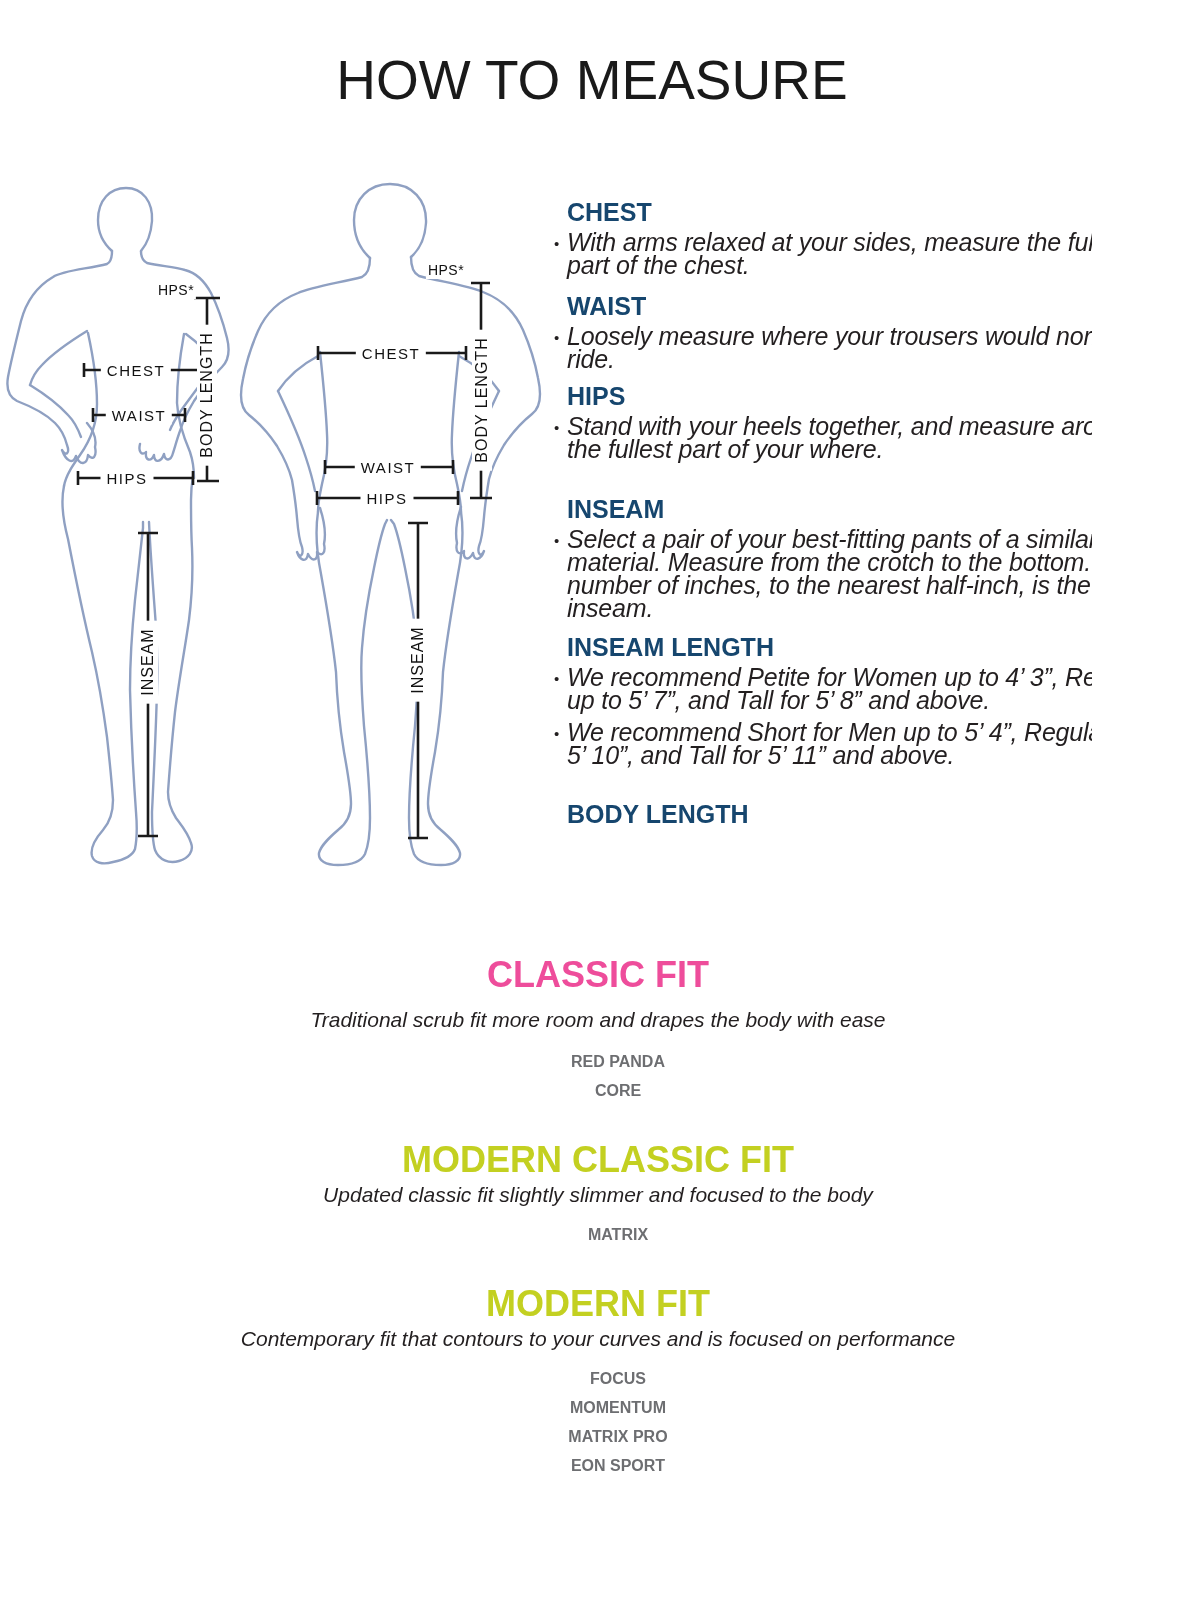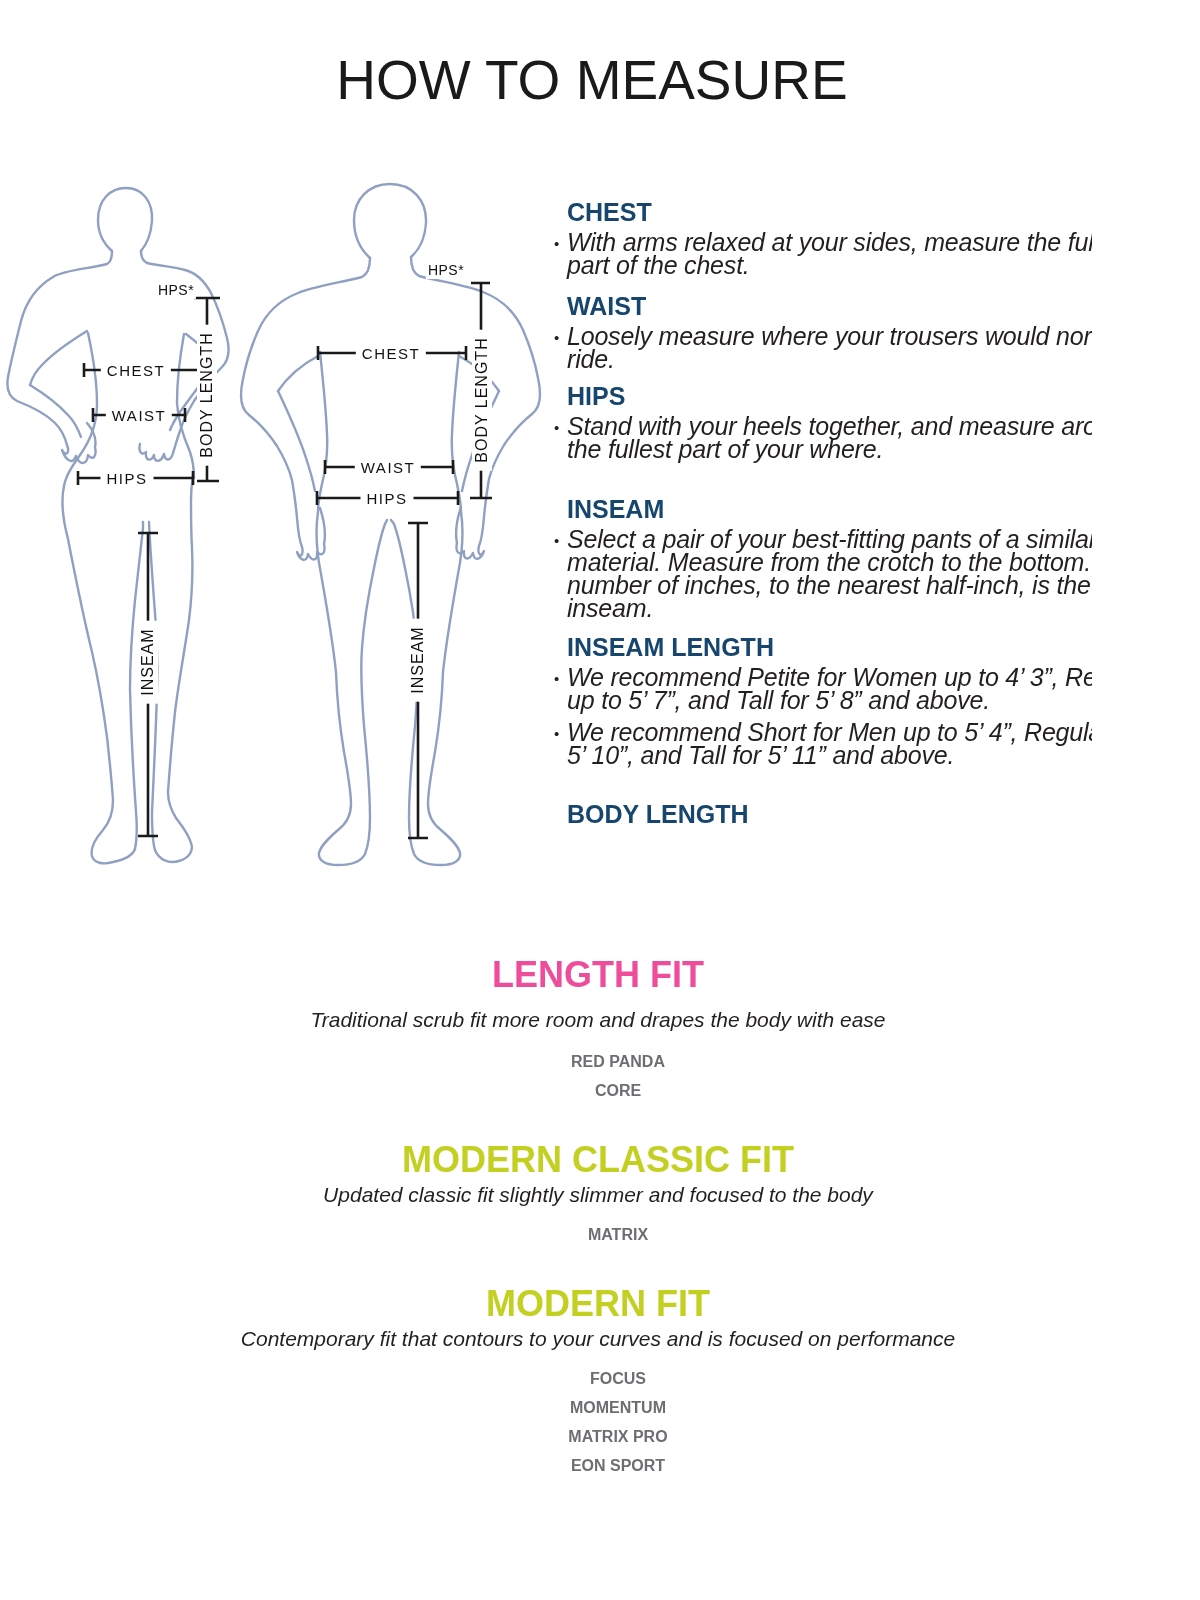--- a/index.html
+++ b/index.html
@@ -117,21 +117,21 @@
     <div class="sec-h">INSEAM LENGTH</div>
     <div class="bullet">We recommend Petite for Women up to 4’ 3”, Regular up to 5’ 7”, and Tall for 5’ 8” and above.</div>
     <div class="bullet">We recommend Short for Men up to 5’ 4”, Regular up to 5’ 10”, and Tall for 5’ 11” and above.</div>
   </div>
   <div class="section" style="top:800px;">
     <div class="sec-h">BODY LENGTH</div>
   </div>
 
   <div class="fits">
     <div>
-      <div class="fit-name" style="color:#ee4d9b;">LENGTH FIT</div>
+      <div class="fit-name" style="color:#ee4d9b;">CLASSIC FIT</div>
       <div class="fit-desc">Traditional scrub fit more room and drapes the body with ease</div>
       <div class="fit-products">
         <div class="fit-product">RED PANDA</div>
         <div class="fit-product">CORE</div>
       </div>
     </div>
     <div class="fit2">
       <div class="fit-name" style="color:#c3d021;">MODERN CLASSIC FIT</div>
       <div class="fit-desc">Updated classic fit slightly slimmer and focused to the body</div>
       <div class="fit-products">

